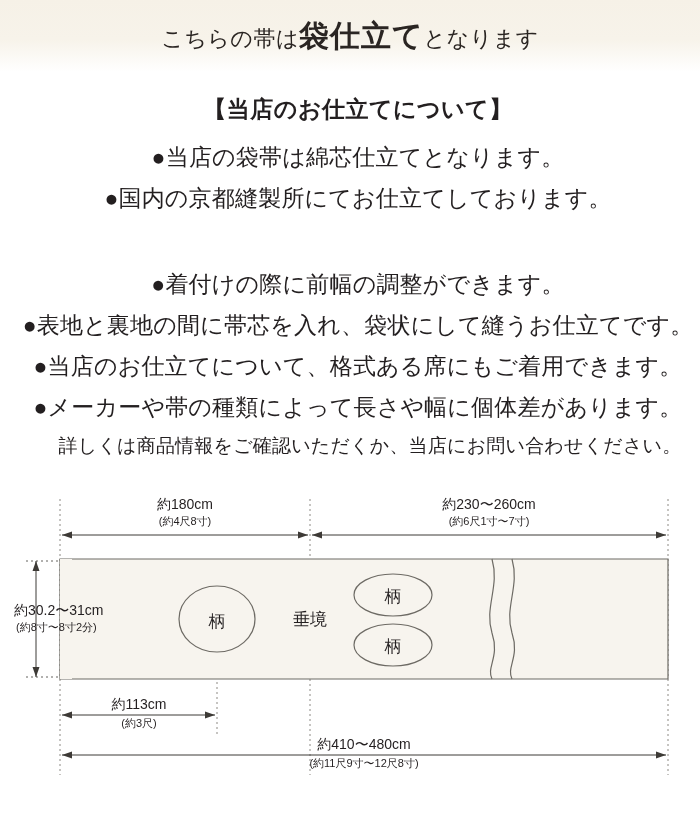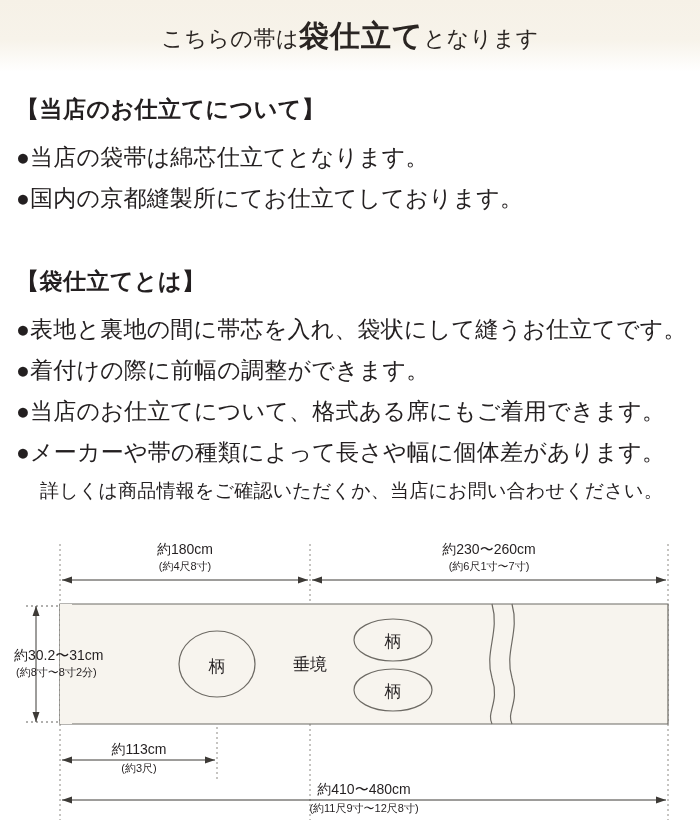--- a/index.html
+++ b/index.html
@@ -41,20 +41,21 @@
     font-weight: bold;
     letter-spacing: 1px;
   }
   .header-title .small {
     font-size: 22px;
   }
 
   
   .body-text {
     padding: 22px 0 0 16px;
+    text-align: center;
   }
   .section-head {
     font-size: 23px;
     font-weight: bold;
     margin: 0 0 14px 0;
     letter-spacing: 0.5px;
   }
   .section-gap {
     height: 44px;
   }
@@ -112,23 +113,22 @@
 
     <div>
       <div class="section-head">【当店のお仕立てについて】</div>
       <p class="bullet-line">●当店の袋帯は綿芯仕立てとなります。</p>
       <p class="bullet-line">●国内の京都縫製所にてお仕立てしております。</p>
     </div>
 
     <div class="section-gap"></div>
 
     <div>
-      <div class="section-head">【袋仕立てとは】</div>
+      <p class="bullet-line">●着付けの際に前幅の調整ができます。</p>
       <p class="bullet-line">●表地と裏地の間に帯芯を入れ、袋状にして縫うお仕立てです。</p>
-      <p class="bullet-line">●着付けの際に前幅の調整ができます。</p>
       <p class="bullet-line">●当店のお仕立てについて、格式ある席にもご着用できます。</p>
       <p class="bullet-line">●メーカーや帯の種類によって長さや幅に個体差があります。</p>
       <p class="indent-line">詳しくは商品情報をご確認いただくか、当店にお問い合わせください。</p>
     </div>
   </div>
 
   <div class="diagram-wrap">
     <svg class="diagram-svg" width="700" height="300" viewBox="0 0 700 300" xmlns="http://www.w3.org/2000/svg">
 
       <g stroke="#8d8a84" stroke-width="1" stroke-dasharray="2,3">

